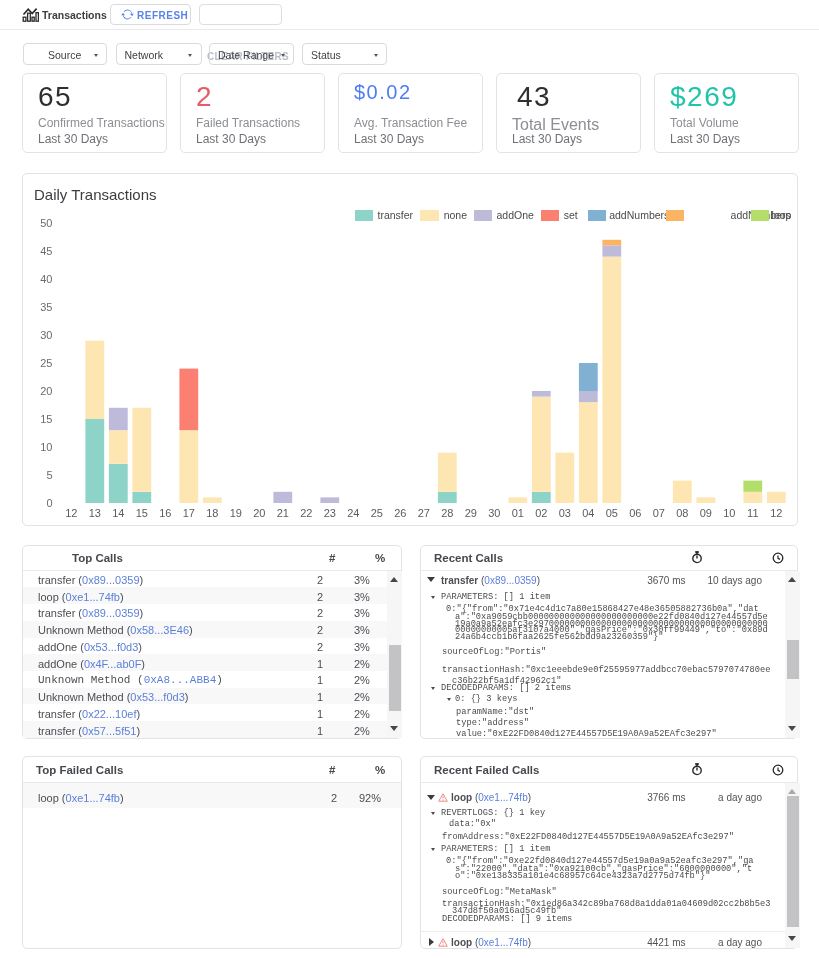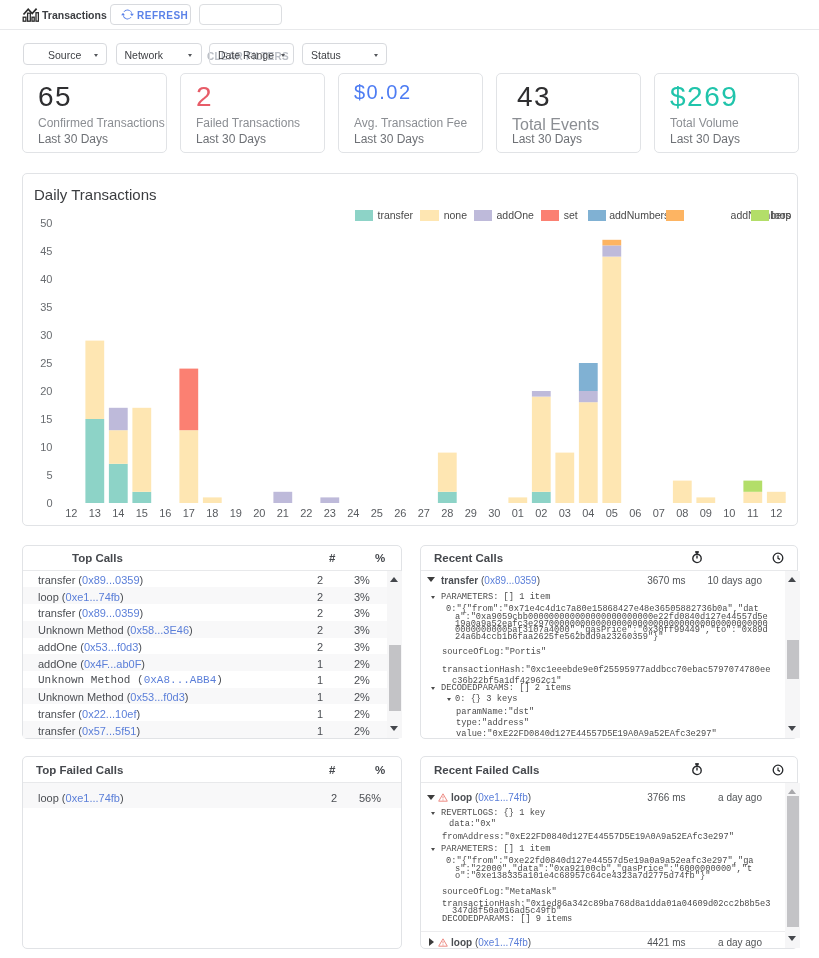--- a/index.html
+++ b/index.html
@@ -240,21 +240,21 @@
 <div class="sb-up" style="left:788px;top:577px;border-bottom-color:#44474c;"></div>
 <div class="sb-dn" style="left:788px;top:726px;border-top-color:#44474c;"></div>
 <div class="card" style="left:22px;top:756px;width:380px;height:193px;"></div>
 <div class="hdrtxt" style="left:36px;top:764px;">Top Failed Calls</div>
 <div class="hdrtxt" style="left:329px;top:764px;">#</div>
 <div class="hdrtxt" style="left:375px;top:764px;">%</div>
 <div class="abs" style="left:23px;top:782px;width:378px;height:1px;background:#e8e9eb;"></div>
 <div class="abs" style="left:23px;top:783px;width:378px;height:25px;background:#f8f8f9;"></div>
 <div class="rowtxt" style="left:38px;top:792px;">loop (<span class="lnk">0xe1...74fb</span>)</div>
 <div class="rowtxt" style="left:331px;top:792px;">2</div>
-<div class="rowtxt" style="left:359px;top:792px;">56%</div>
+<div class="rowtxt" style="left:359px;top:792px;">92%</div>
 <div class="card" style="left:420px;top:756px;width:378px;height:193px;"></div>
 <div class="hdrtxt" style="left:434px;top:764px;">Recent Failed Calls</div>
 <svg class="abs" style="left:691px;top:763px;" width="12" height="13" viewBox="0 0 12 13">
 <circle cx="6" cy="7.4" r="4.2" fill="none" stroke="#26282b" stroke-width="1.4"></circle>
 <line x1="6" y1="7.4" x2="6" y2="4.6" stroke="#26282b" stroke-width="1.4"></line>
 <line x1="4.2" y1="1" x2="7.8" y2="1" stroke="#26282b" stroke-width="1.8"></line>
 <line x1="6" y1="1" x2="6" y2="3" stroke="#26282b" stroke-width="1.6"></line>
 </svg>
 <svg class="abs" style="left:772px;top:764px;" width="12" height="12" viewBox="0 0 12 12">
 <circle cx="6" cy="6" r="4.8" fill="none" stroke="#26282b" stroke-width="1.3"></circle>

